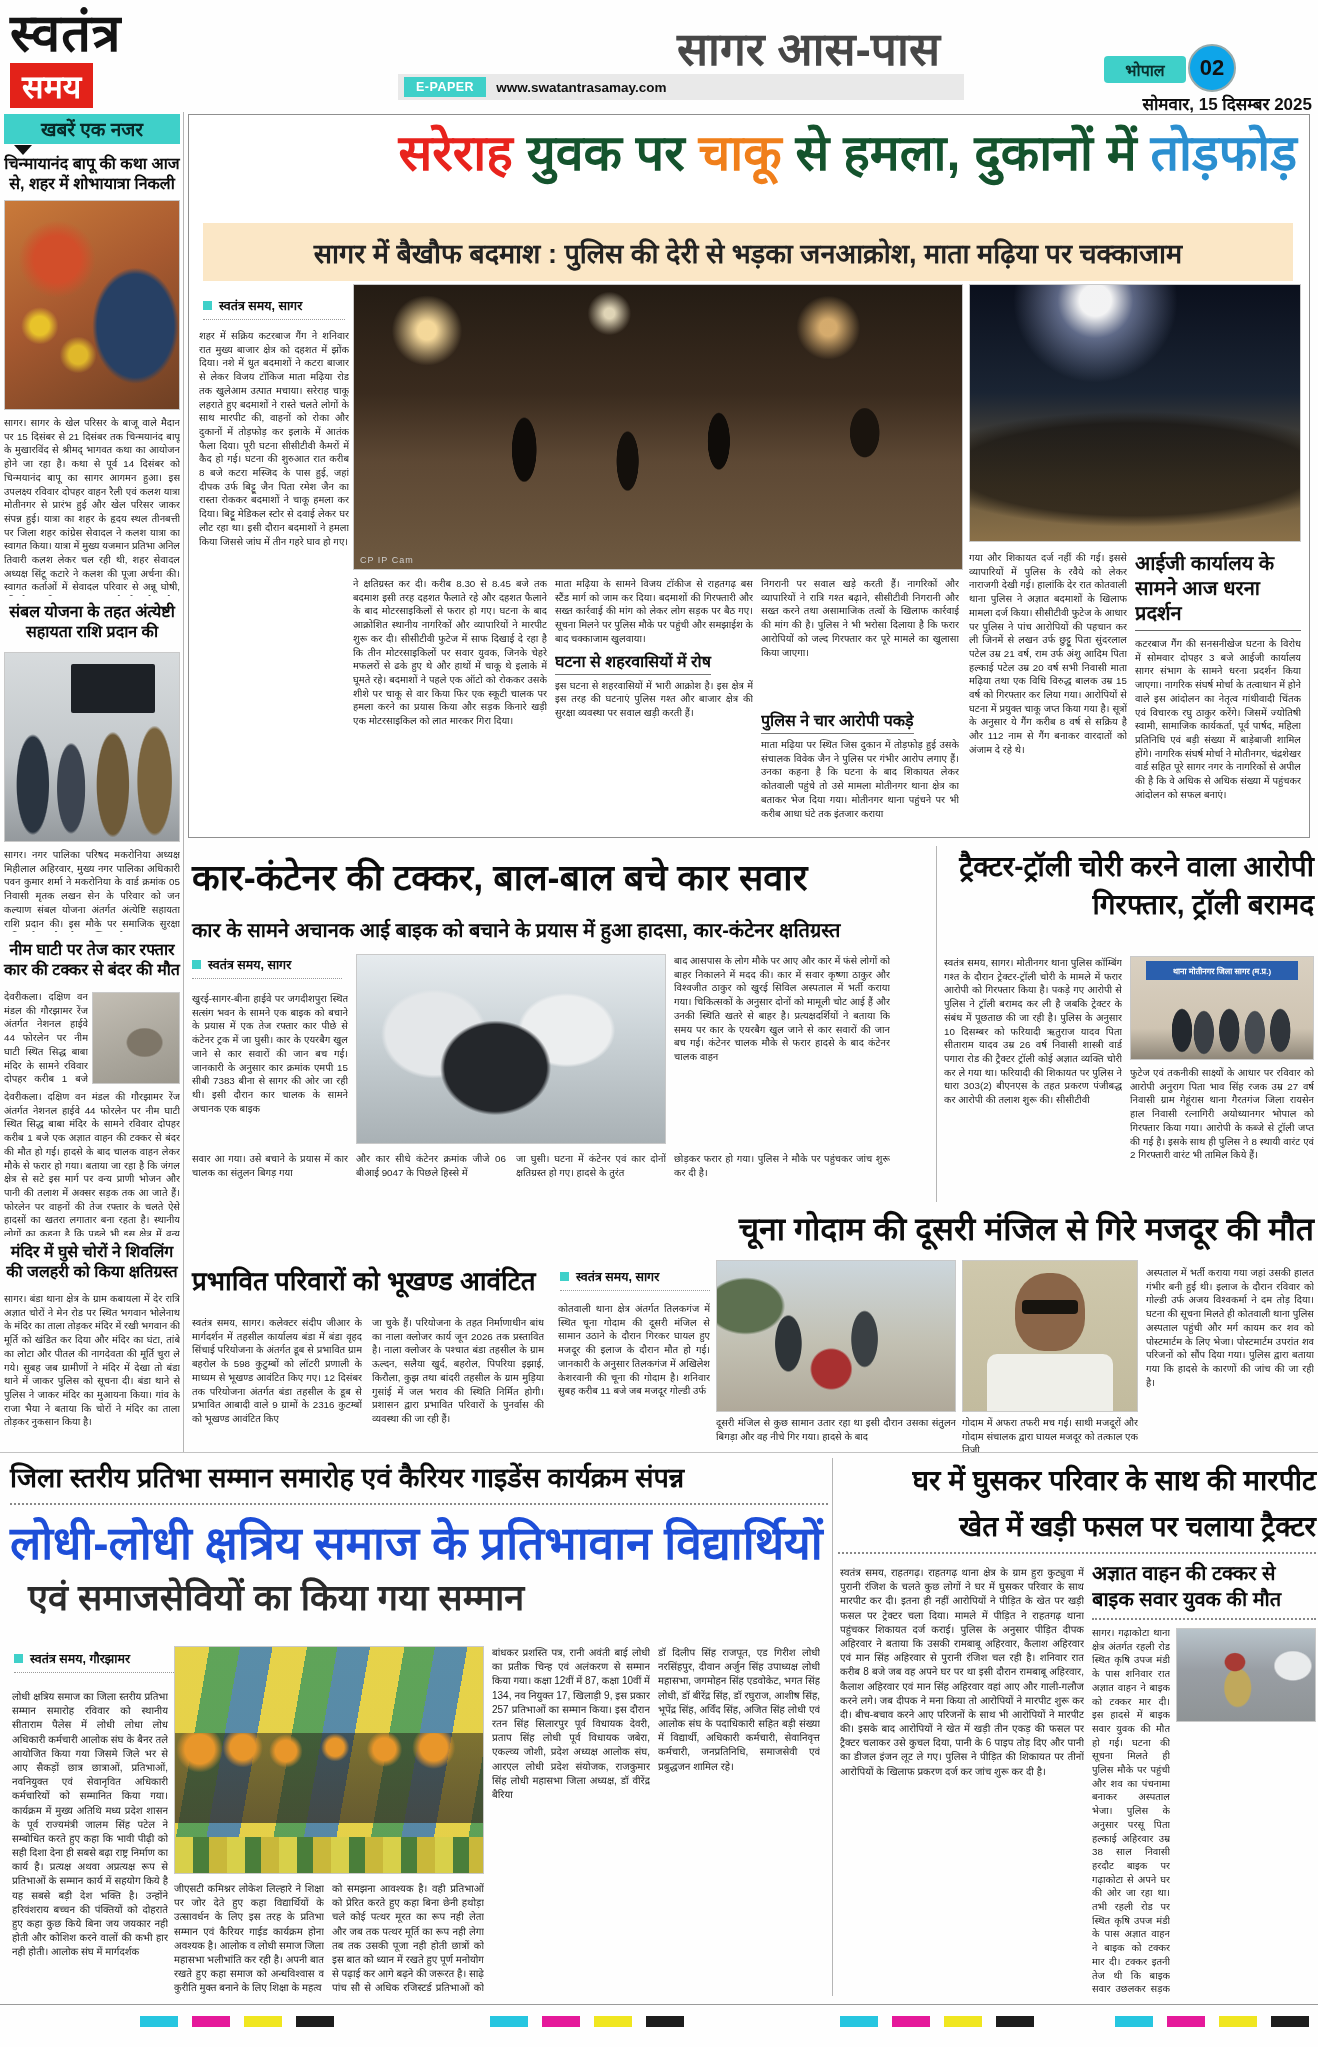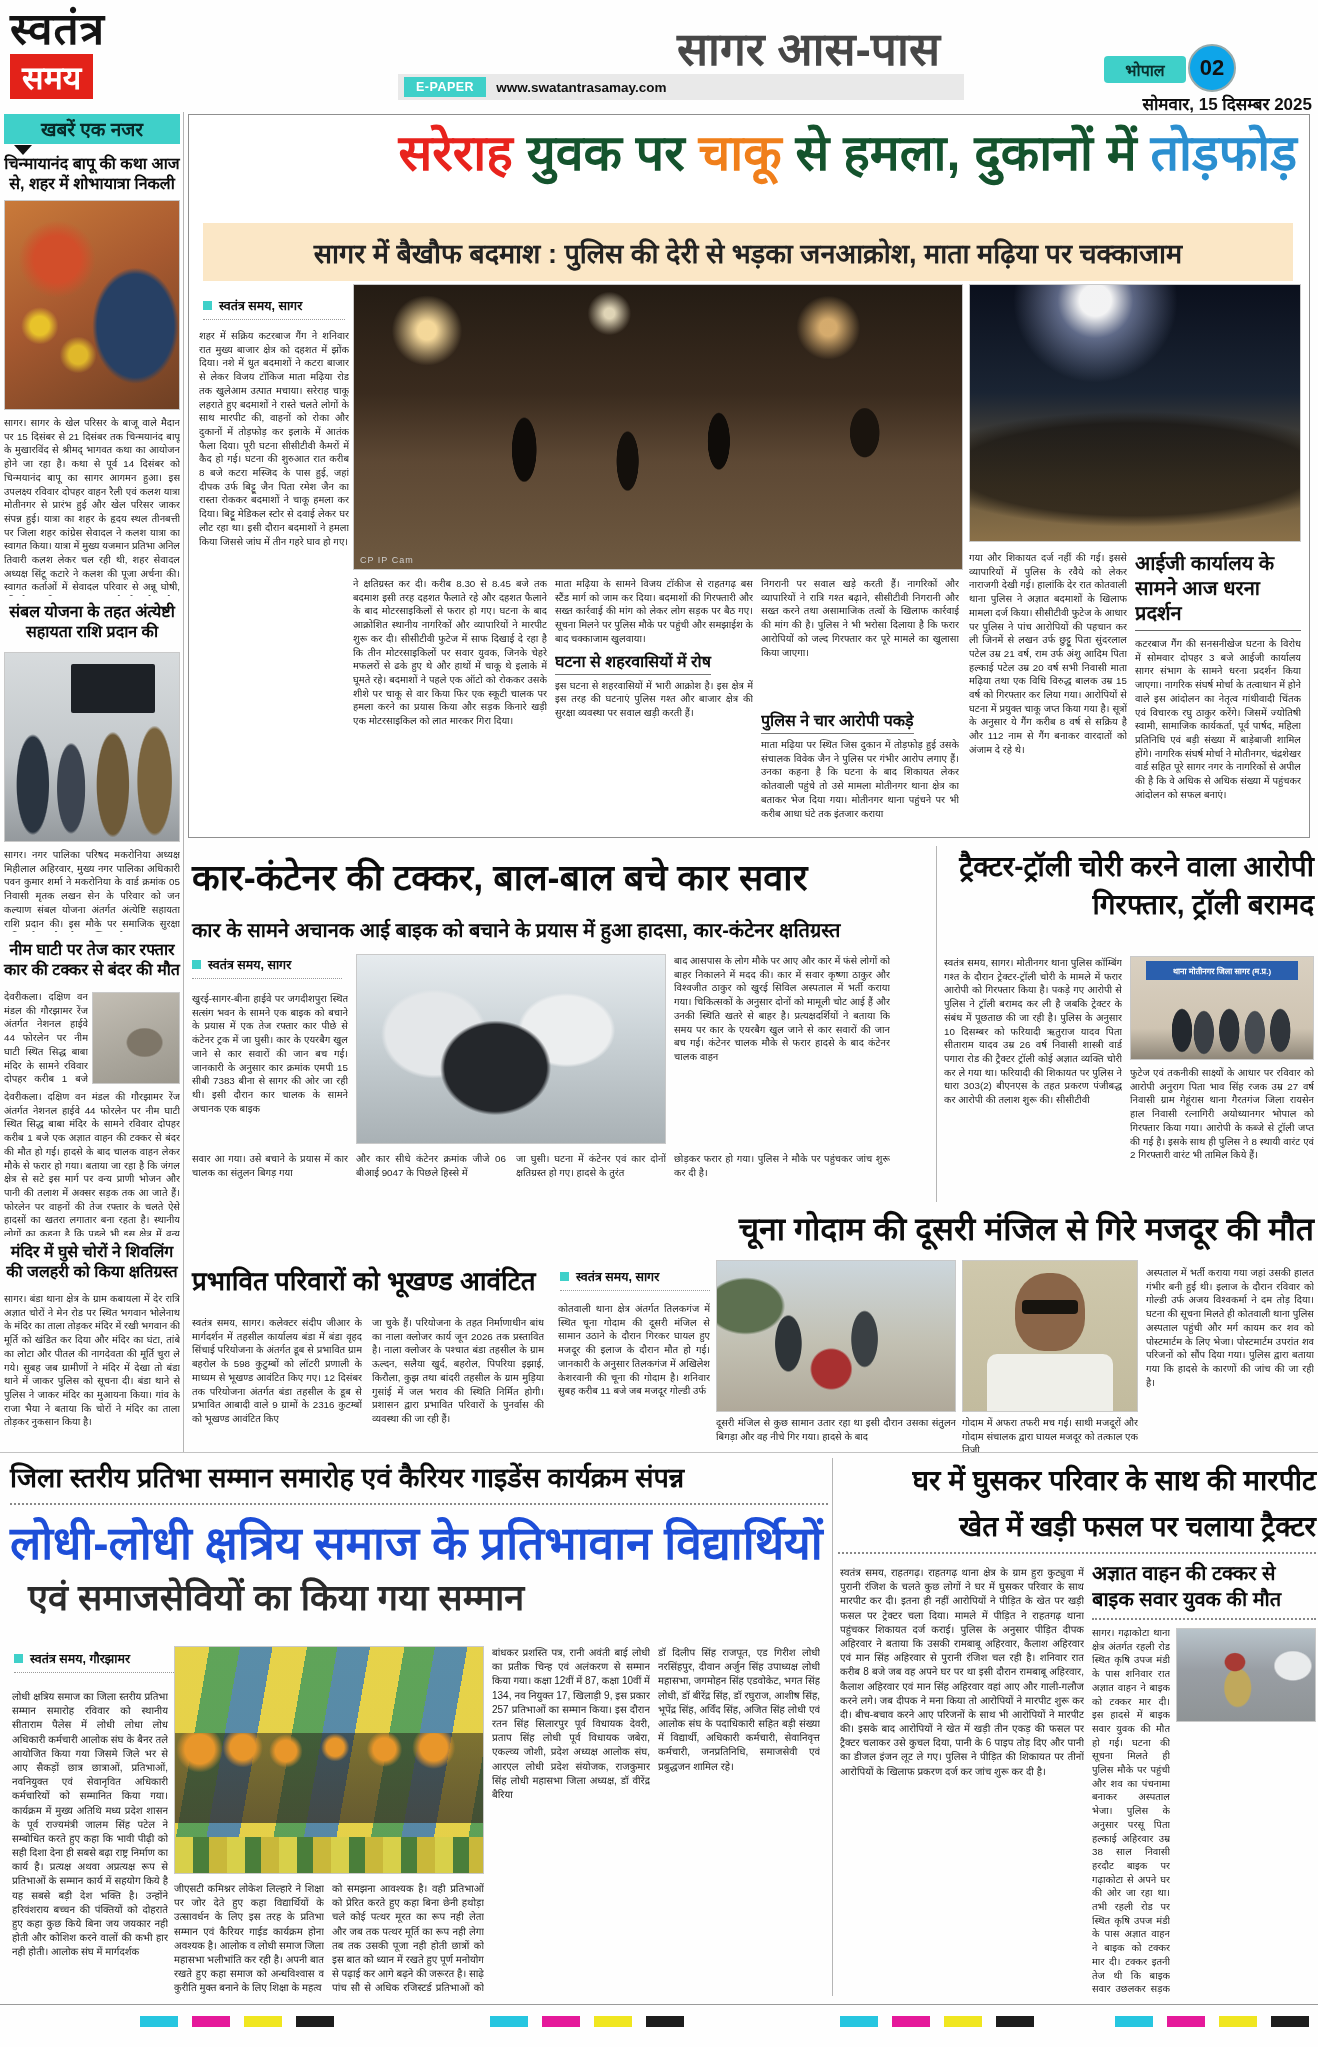--- a/index.html
+++ b/index.html
@@ -16,21 +16,21 @@
   .center{text-align:right}
   .nowrap{white-space:nowrap}
   .photo{position:absolute;overflow:hidden;border:1px solid #c9c9c9}
   .byline{display:flex;align-items:center;gap:7px;font-weight:bold;font-size:12.5px;border-bottom:1px dotted #9a9a9a;padding-bottom:5px}
   .byline .sq{width:9px;height:9px;background:var(--cyan);flex:0 0 auto}
   .subhd{font-weight:bold;font-size:16px;border-bottom:1px solid #777;display:inline-block;padding-bottom:2px;margin:4px 0 4px}
   .vrule{position:absolute;width:1px;background:#b5b5b5}
   .hrule{position:absolute;height:1px;background:#9a9a9a}
 
   
-  .logo-top{font-size:44px;font-weight:bold;letter-spacing:1px;color:#141414;line-height:1.05}
+  .logo-top{font-size:52px;font-weight:bold;letter-spacing:1px;color:#141414;line-height:1.05}
   .logo-bottom{display:inline-block;background:#e32219;color:#fff;font-weight:bold;font-size:32px;padding:1px 12px;margin-top:2px}
   .section-title{font-size:46px;font-weight:bold;color:#474747}
   .epaper-bar{background:#e9e9e9;display:flex;align-items:center;gap:10px;padding-left:6px}
   .epaper-badge{background:var(--cyan);color:#fff;font-weight:bold;font-size:12.5px;padding:3px 12px;letter-spacing:.5px}
   .website{font-weight:bold;font-size:13.5px;color:#101010}
   .city-pill{background:var(--cyan);border-radius:4px;display:flex;align-items:center;justify-content:center;font-weight:bold;font-size:16px;color:#09302e}
   .page-circle{border:2px solid #9aa;border-radius:50%;background:#0ea5e9;display:flex;align-items:center;justify-content:center;font-weight:bold;font-size:22px}
   .date-line{font-weight:bold;font-size:17px;text-align:right}
 
   

